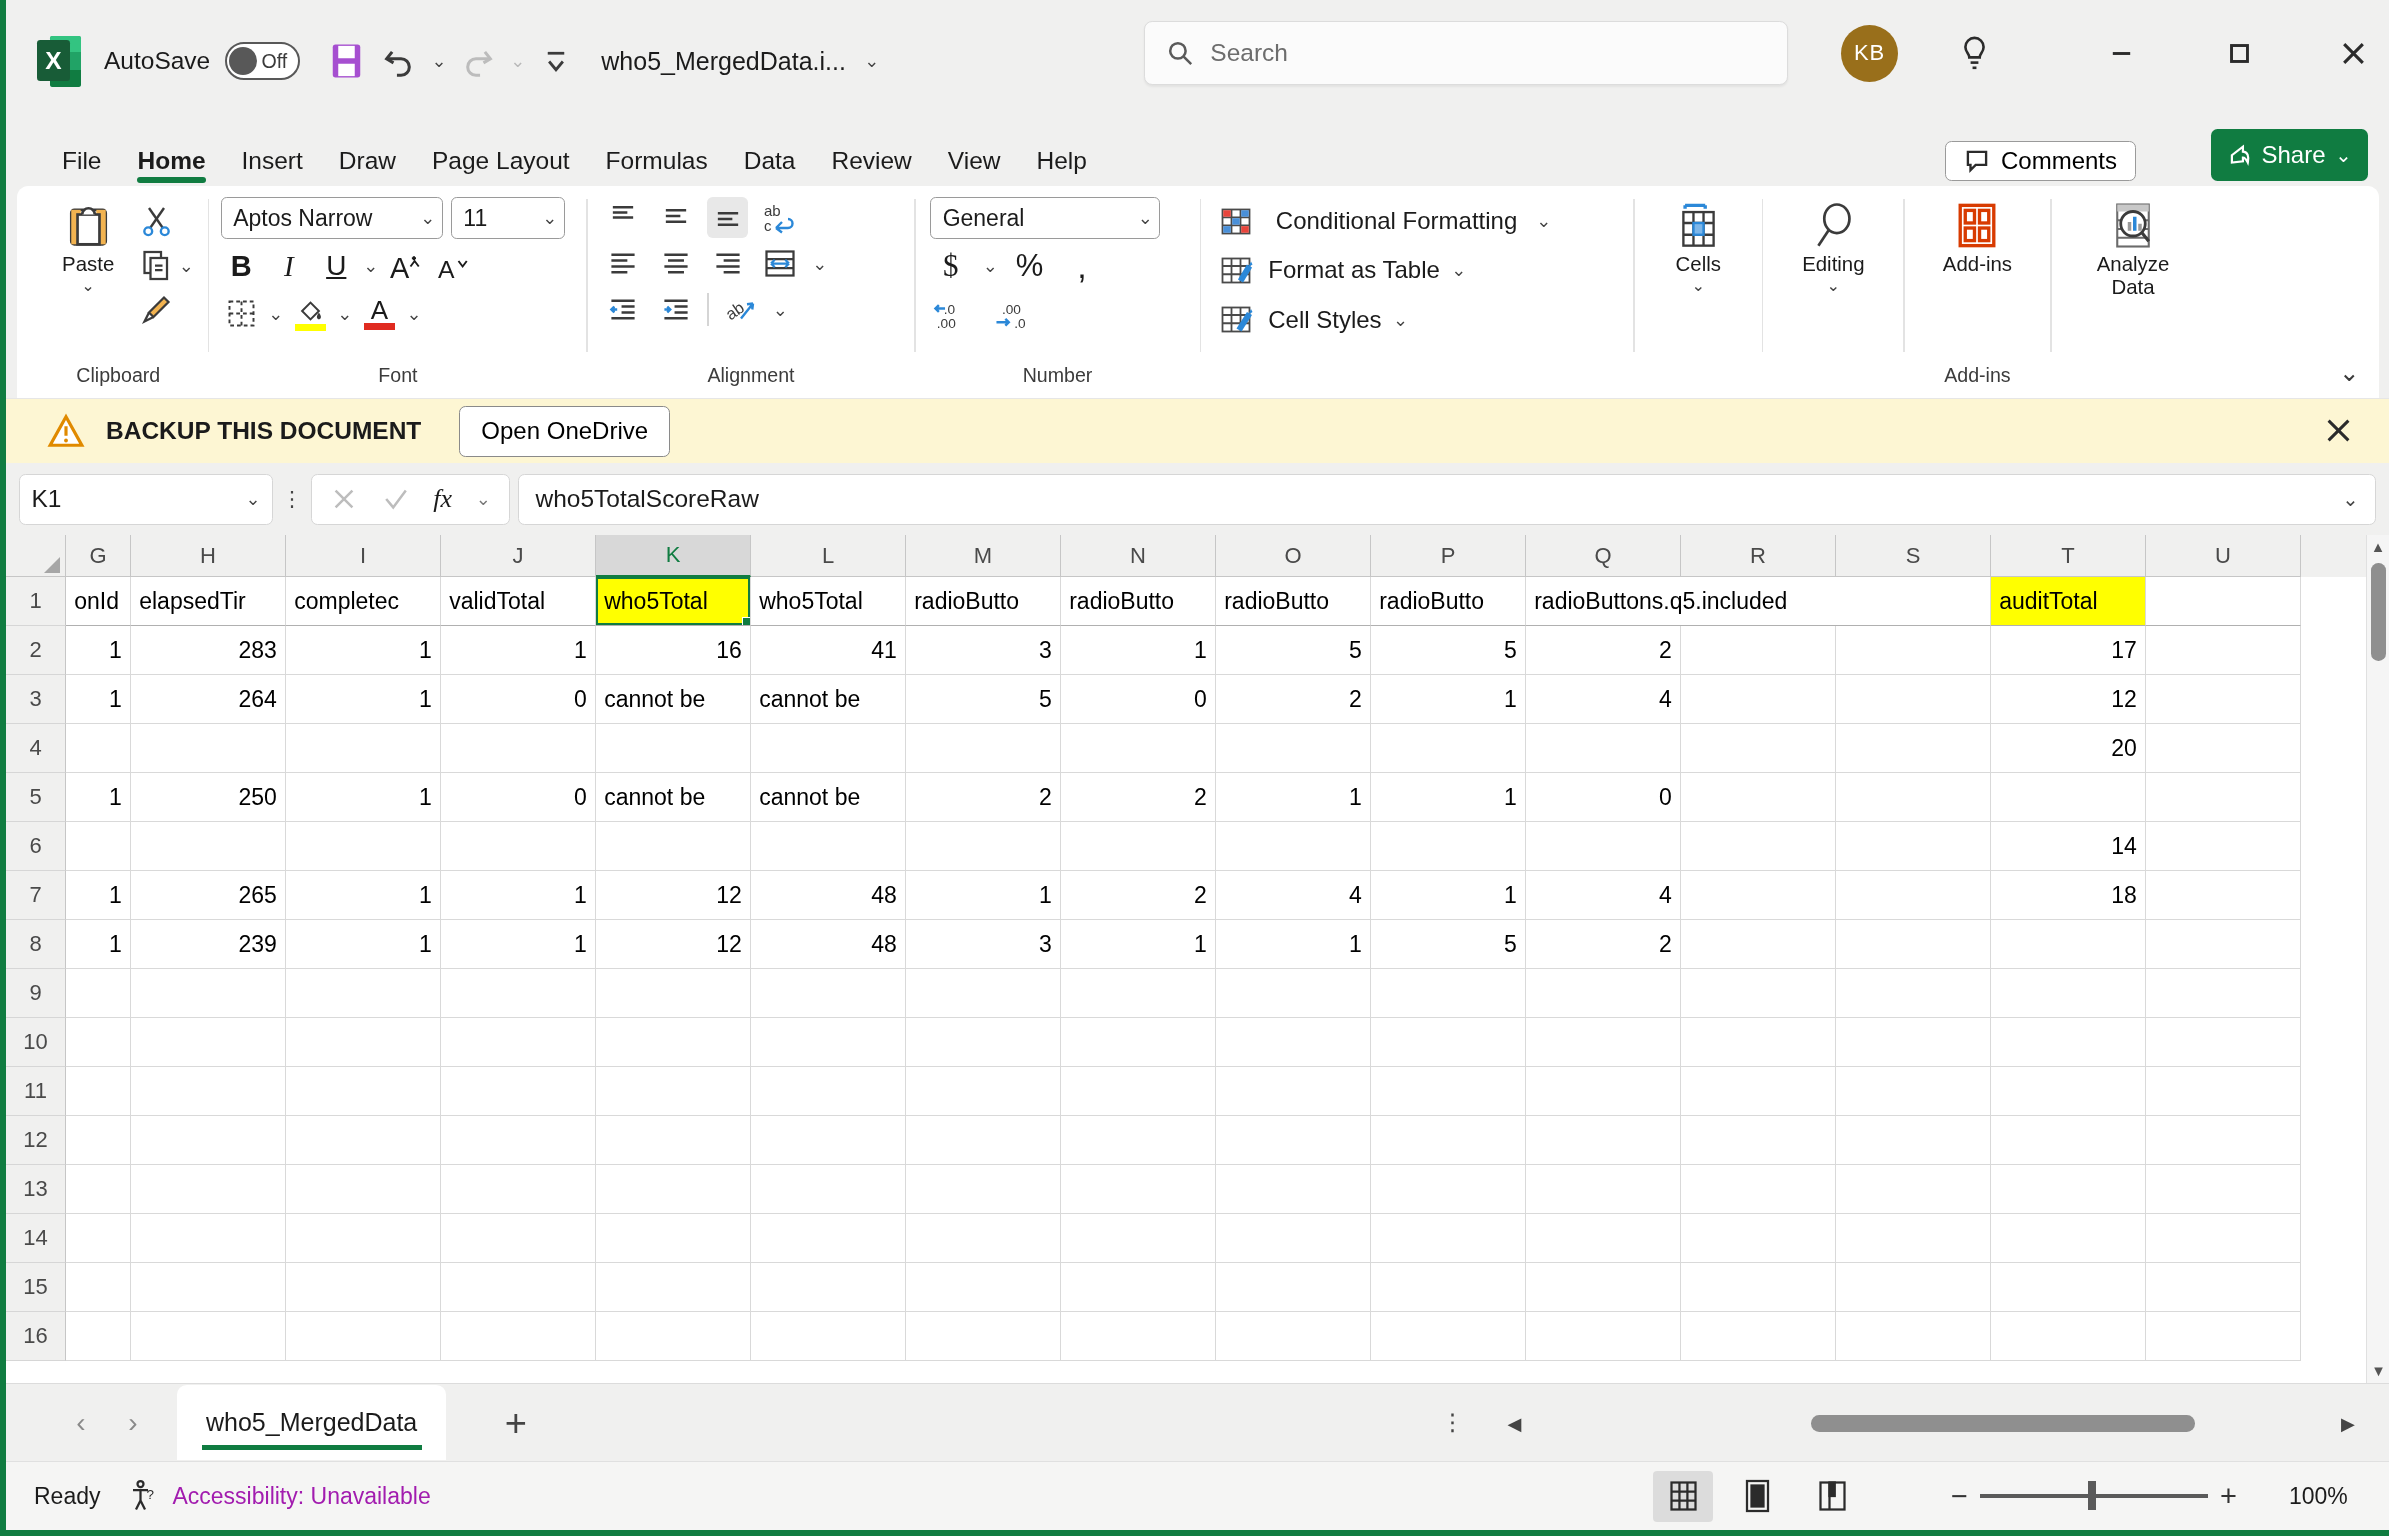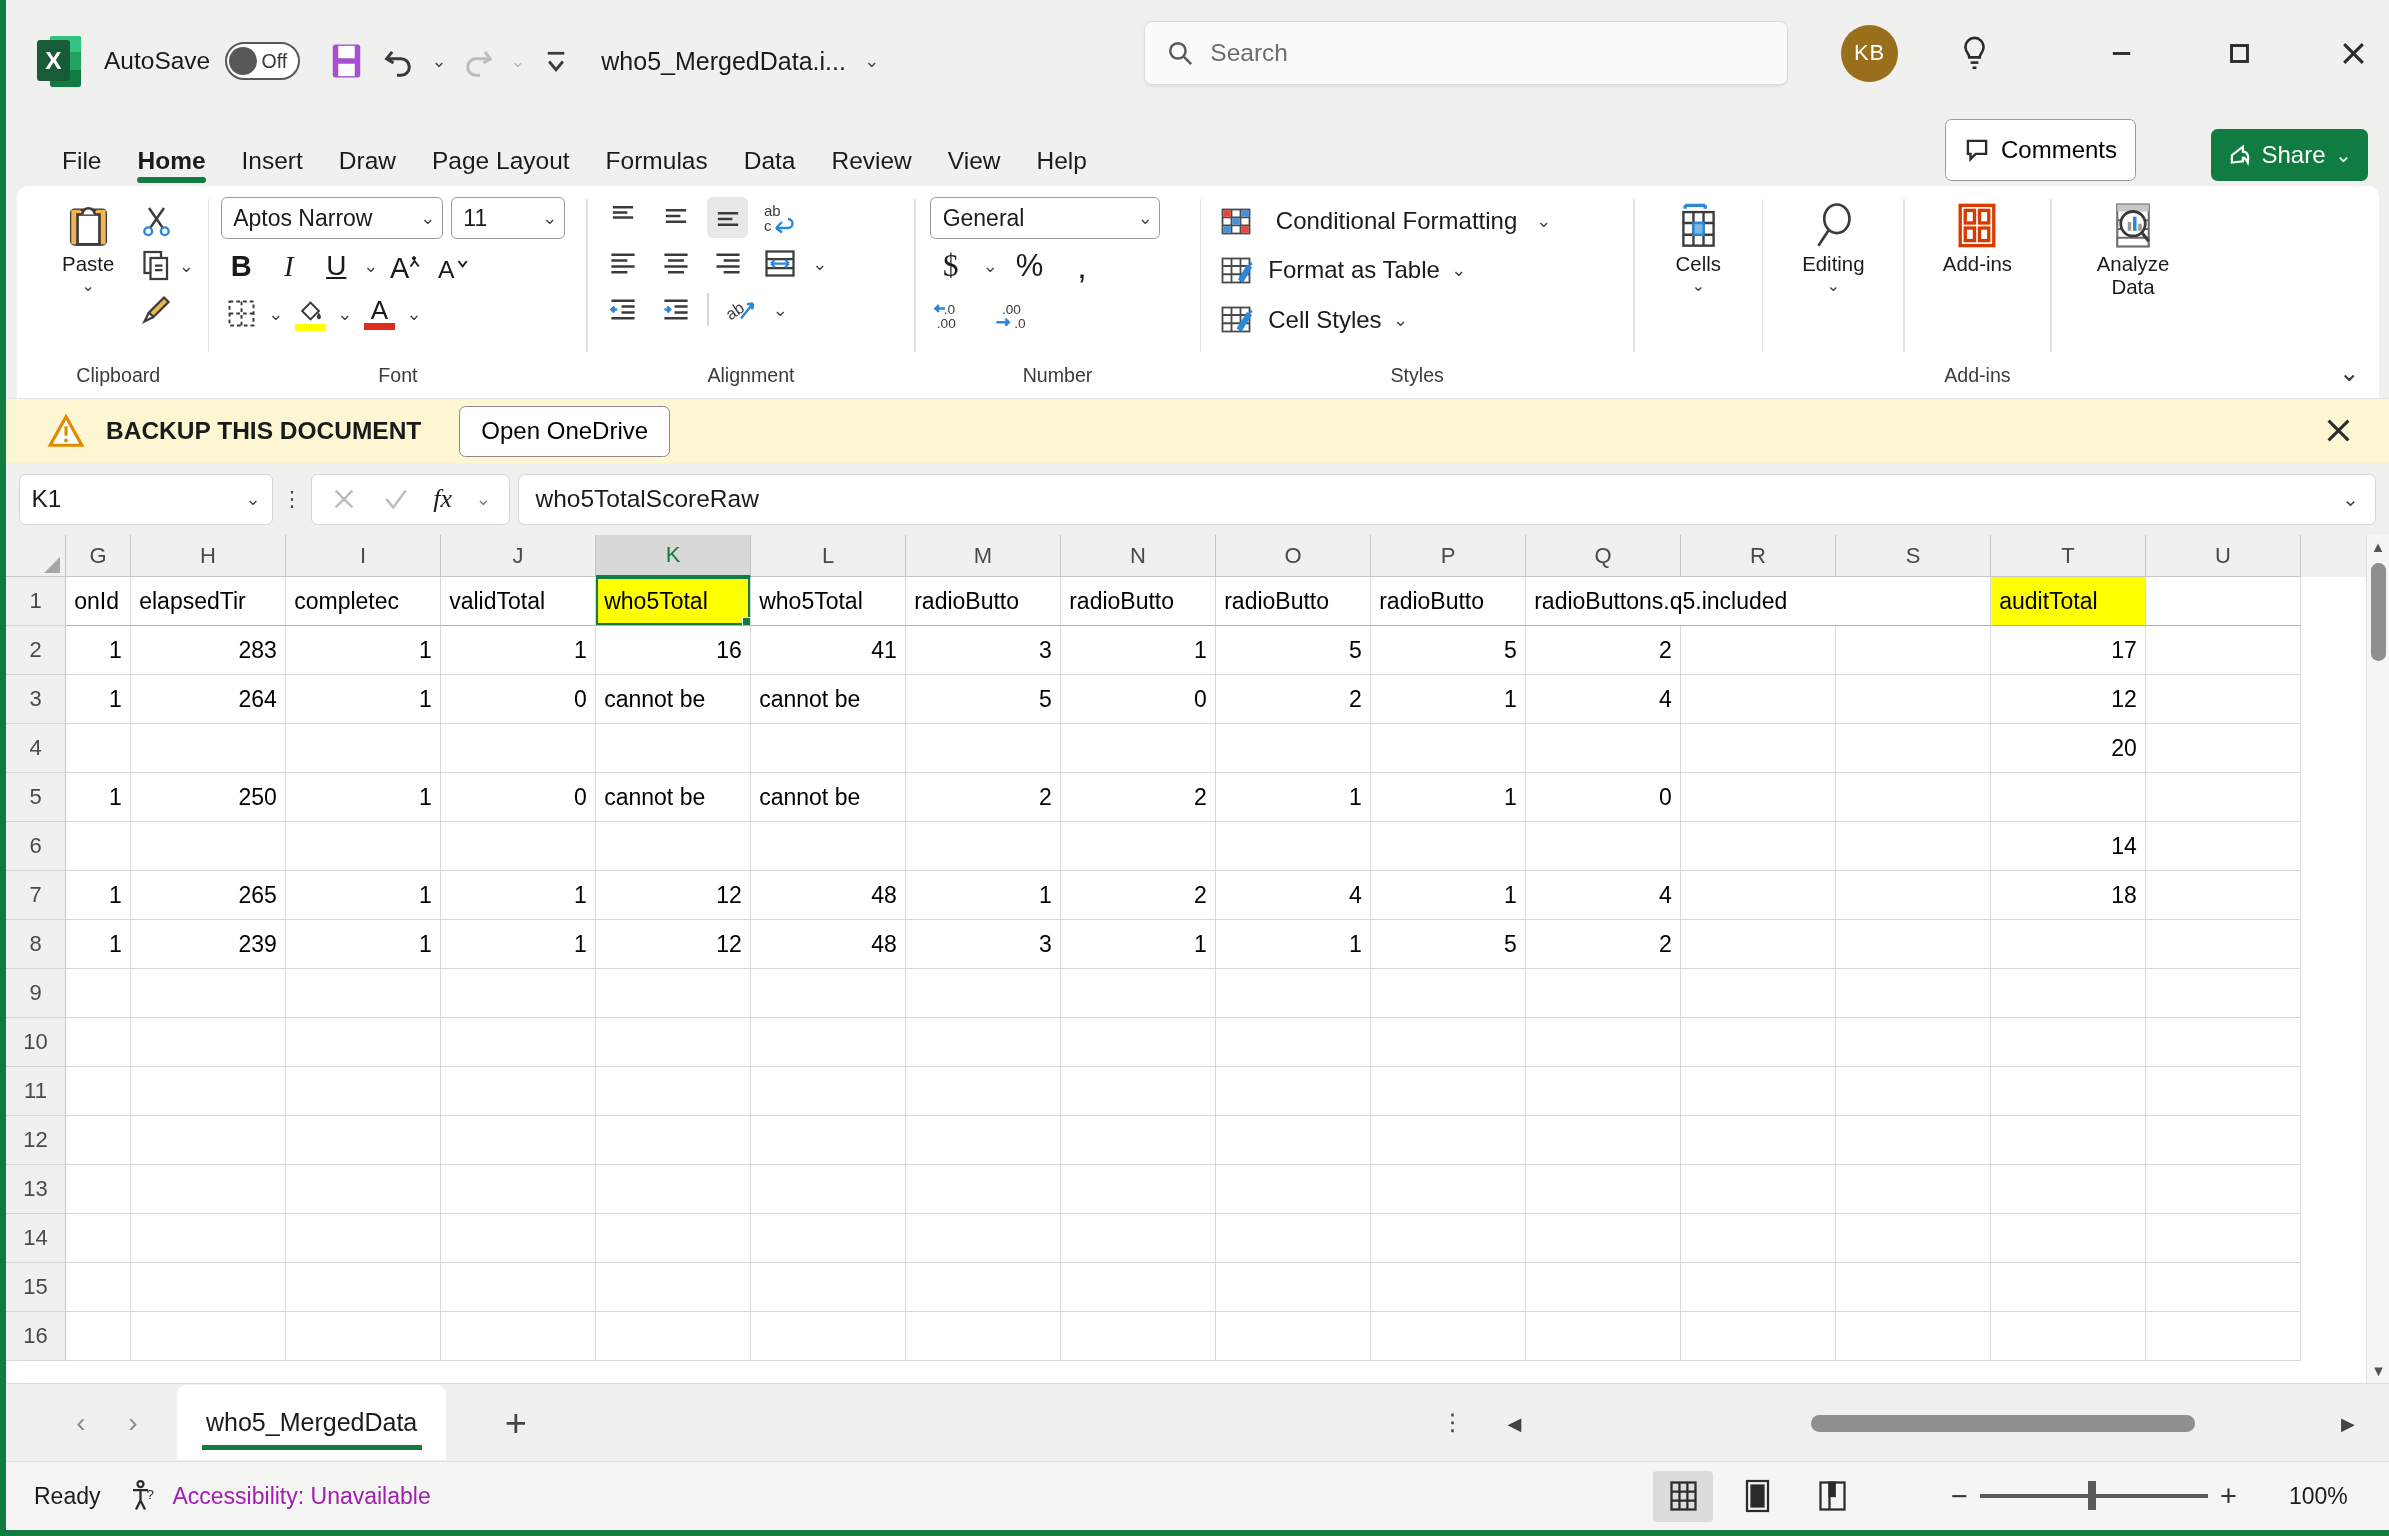--- a/index.html
+++ b/index.html
@@ -88,21 +88,21 @@
   .rtab {
     font-size:24.5px; color:#1b1b1b; padding: 0 18px 11.4px 18px;
     position:relative; white-space:nowrap; cursor:default;
   }
   .rtab.active { font-weight:bold; }
   .rtab.active::after {
     content:''; position:absolute; left:18px; right:18px; bottom:3.3px;
     height:5.7px; background:#107c41; border-radius:3.3px;
   }
   .comments-btn {
-    position:absolute; right:253px; bottom:4.9px; height:62px;
+    position:absolute; right:253px; bottom:4.9px; height:40px;
     border:1.6px solid #9a9a9a; border-radius:6.5px; background:#fff;
     display:flex; align-items:center; padding:0 18px; gap:11.4px; font-size:24px;
   }
   .share-btn {
     position:absolute; right:21px; bottom:4.9px; height:52px;
     border-radius:6.5px; background:#107c41; color:#fff;
     display:flex; align-items:center; padding:0 16.3px; gap:9.8px; font-size:24px;
   }
 
   
@@ -647,21 +647,20 @@
                 <rect x="2" y="3" width="18" height="16" fill="#fff"></rect>
                 <path d="M2 8 h18 M2 13.5 h18 M8 3 v16 M14 3 v16"></path>
                 <path d="M13 18 L20 7" stroke="#2b88d8" stroke-width="4"></path>
                 <path d="M19 8 L21 4 L22 6z" fill="#2b88d8" stroke="none"></path>
               </svg>
           </div>
           <span style="font-size:24px;color:#1b1b1b">Cell Styles</span>
           <span style="font-size:18px;color:#444">⌄</span>
         </div>
       </div>
-      <div class="grp-label">Styles</div>
     </div>
     <div class="grp-sep"></div>
 
     <div class="grp" style="width:127px">
       <div class="grp-body" style="justify-content:center">
         <div class="btn-big">
           <div class="icon-sq">
             <svg width="47" height="51" viewBox="0 0 28 30" fill="none" stroke="#3b3b3b" stroke-width="1.4">
                 <path d="M6 3 h12 M6 3 v2 M18 3 v2" stroke="#2b88d8" stroke-width="2"></path>
                 <rect x="5" y="7" width="18" height="20" fill="#fff"></rect>

